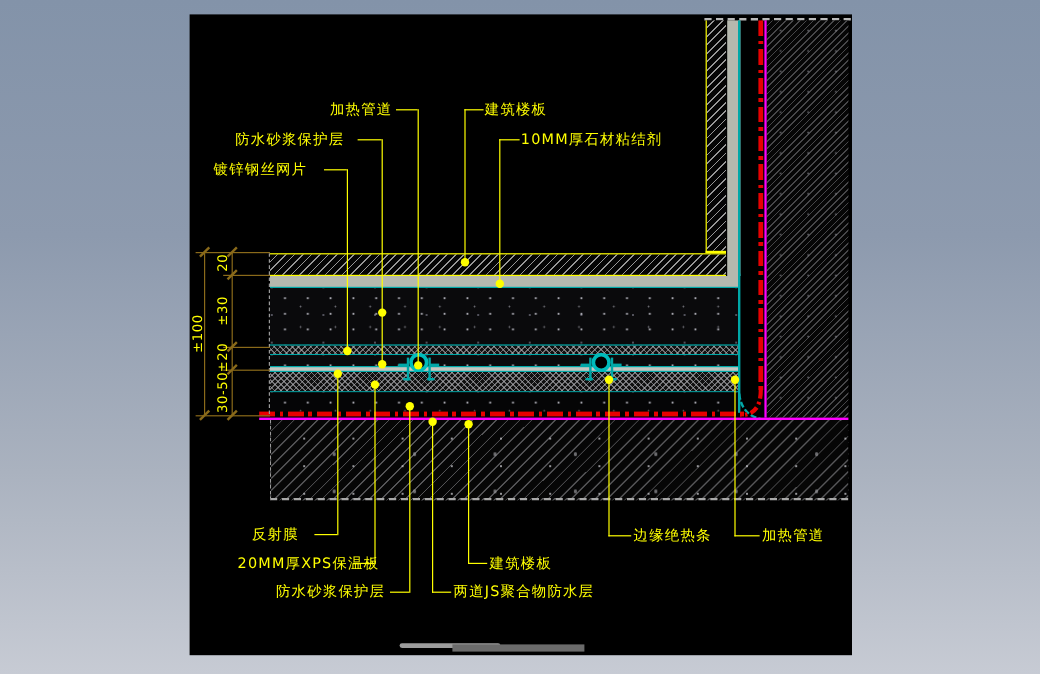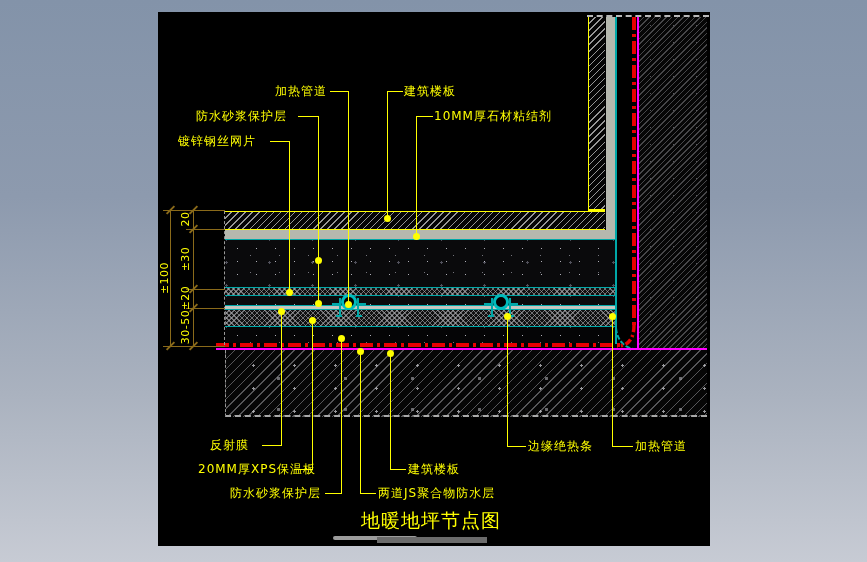--- a/index.html
+++ b/index.html
@@ -198,17 +198,16 @@
   <div class="abs yl" style="left:349px;top:434px;width:19px;height:1px;"></div>
   <div class="abs yl" style="left:349px;top:304px;width:1px;height:131px;"></div>
   <div class="dot" style="left:346px;top:301px;"></div>
   <div class="lbl" style="left:370px;top:428px;">边缘绝热条</div>
 
   <div class="abs yl" style="left:454px;top:434px;width:21px;height:1px;"></div>
   <div class="abs yl" style="left:454px;top:304px;width:1px;height:131px;"></div>
   <div class="dot" style="left:451px;top:301px;"></div>
   <div class="lbl" style="left:477px;top:428px;">加热管道</div>
 
-  <div id="title" style="left:203px;top:496px;">地暖地坪节点图</div>
   <div class="abs" style="left:175px;top:524px;width:84px;height:4px;background:#9c9c9c;border-radius:2px;"></div>
   <div class="abs" style="left:219px;top:525px;width:110px;height:6px;background:#6b6b6b;"></div>
 
 </div>
 
 </body></html>

